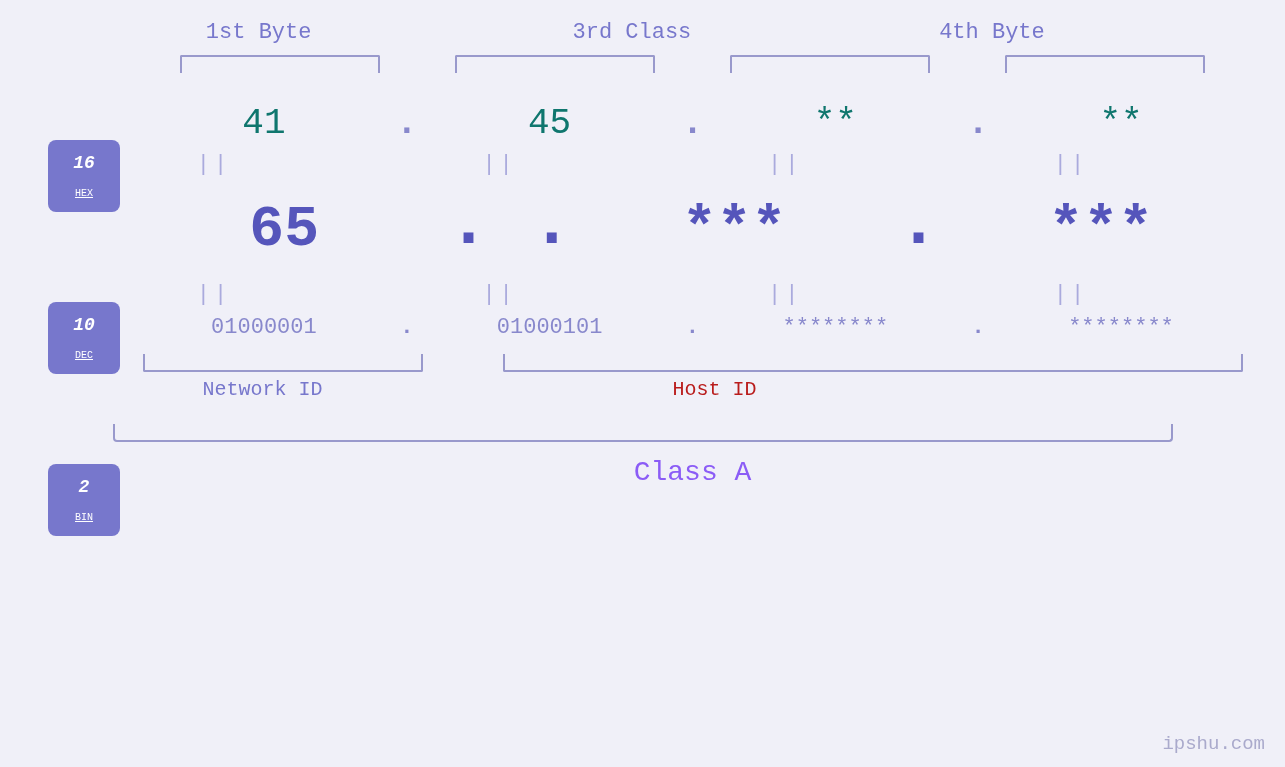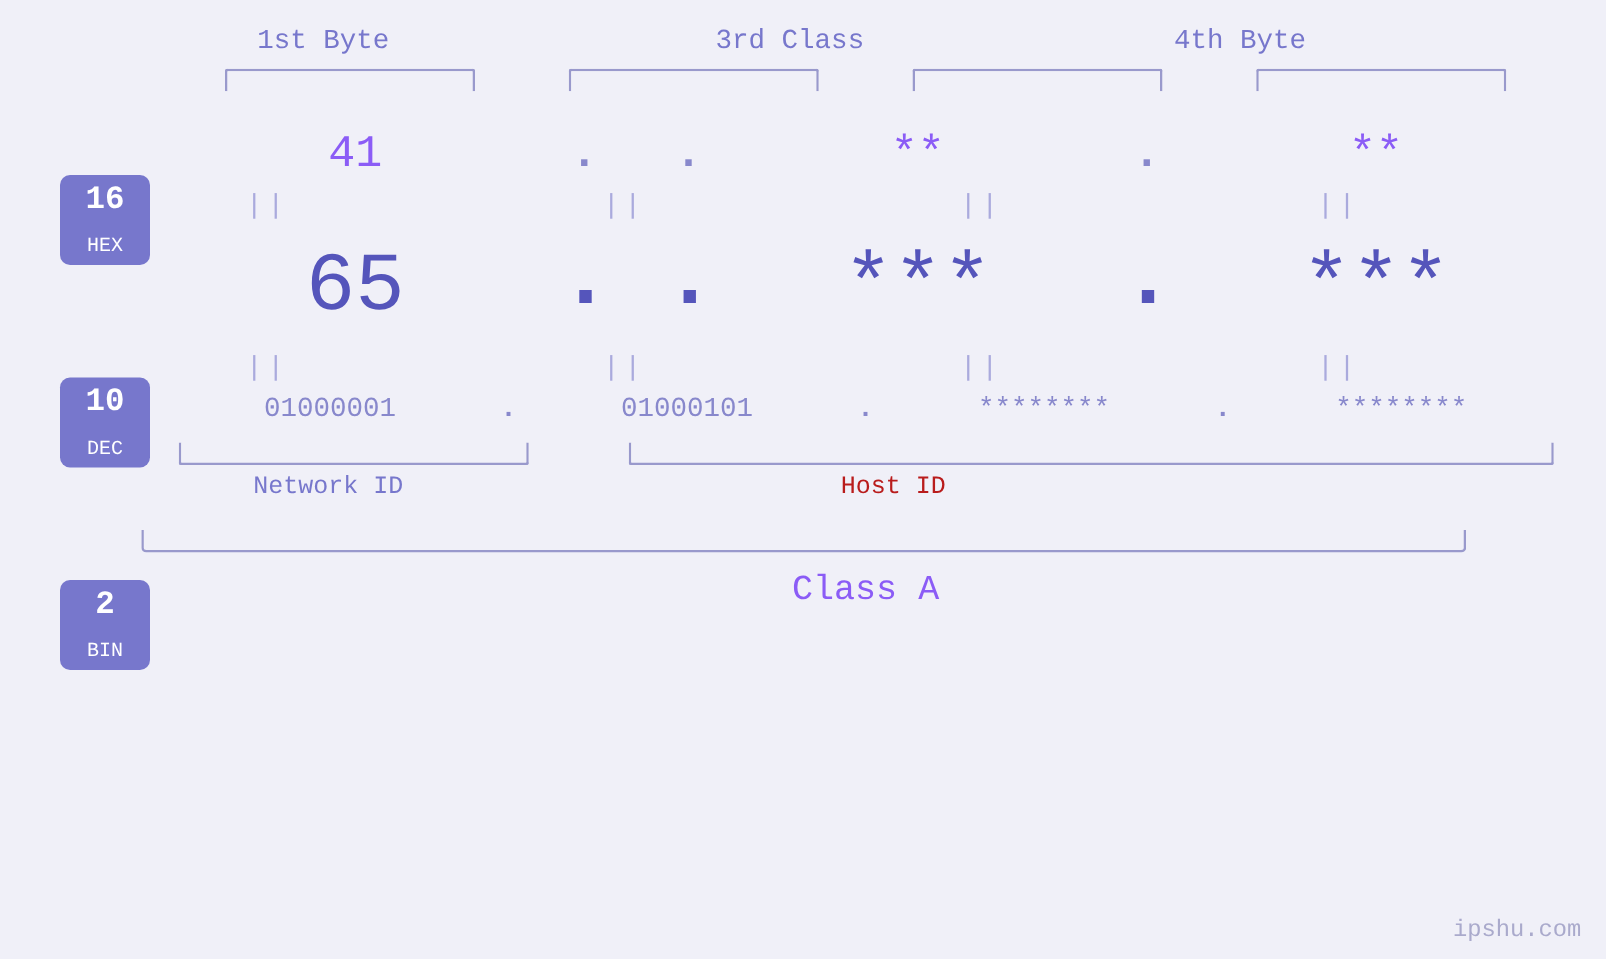--- a/index.html
+++ b/index.html
@@ -39,29 +39,31 @@
       background: #7777cc;
       border-radius: 8px;
       display: flex;
       flex-direction: column;
       align-items: center;
       justify-content: center;
       color: white;
     }
 
     .badge-num {
-      font-size: 26px;
+      font-size: 18px;
       font-weight: bold;
       line-height: 1;
+      font-style: italic;
     }
 
     .badge-label {
-      font-size: 16px;
+      font-size: 10px;
       font-weight: normal;
       margin-top: 16px;
+      text-decoration: underline;
     }
 
     
     .header-row {
       display: flex;
       width: 1100px;
       margin-left: 100px;
       justify-content: space-around;
       margin-bottom: 10px;
     }
@@ -107,32 +109,32 @@
 
     .dot-sep {
       width: 40px;
       text-align: center;
       font-weight: bold;
     }
 
     
     .hex-value {
       font-size: 36px;
-      color: #8b5cf6;
+      color: #0f766e;
     }
 
     .hex-dot {
       font-size: 36px;
       color: #8888cc;
     }
 
     
     .dec-value {
-      font-size: 66px;
-      font-weight: normal;
+      font-size: 58px;
+      font-weight: bold;
       color: #5555bb;
       line-height: 1;
     }
 
     .dec-dot {
       font-size: 70px;
       font-weight: bold;
       color: #5555bb;
       align-self: flex-end;
       margin-bottom: 10px;
@@ -258,20 +260,23 @@
     <div class="bracket"></div>
     <div class="bracket"></div>
     <div class="bracket"></div>
   </div>
 
   <div class="value-section" style="margin-top:10px;">
     <div class="byte-cell">
       <span class="hex-value">41</span>
     </div>
     <div class="dot-sep hex-dot">.</div>
+    <div class="byte-cell">
+      <span class="hex-value">45</span>
+    </div>
     <div class="dot-sep hex-dot">.</div>
     <div class="byte-cell">
       <span class="hex-value">**</span>
     </div>
     <div class="dot-sep hex-dot">.</div>
     <div class="byte-cell">
       <span class="hex-value">**</span>
     </div>
   </div>
 

